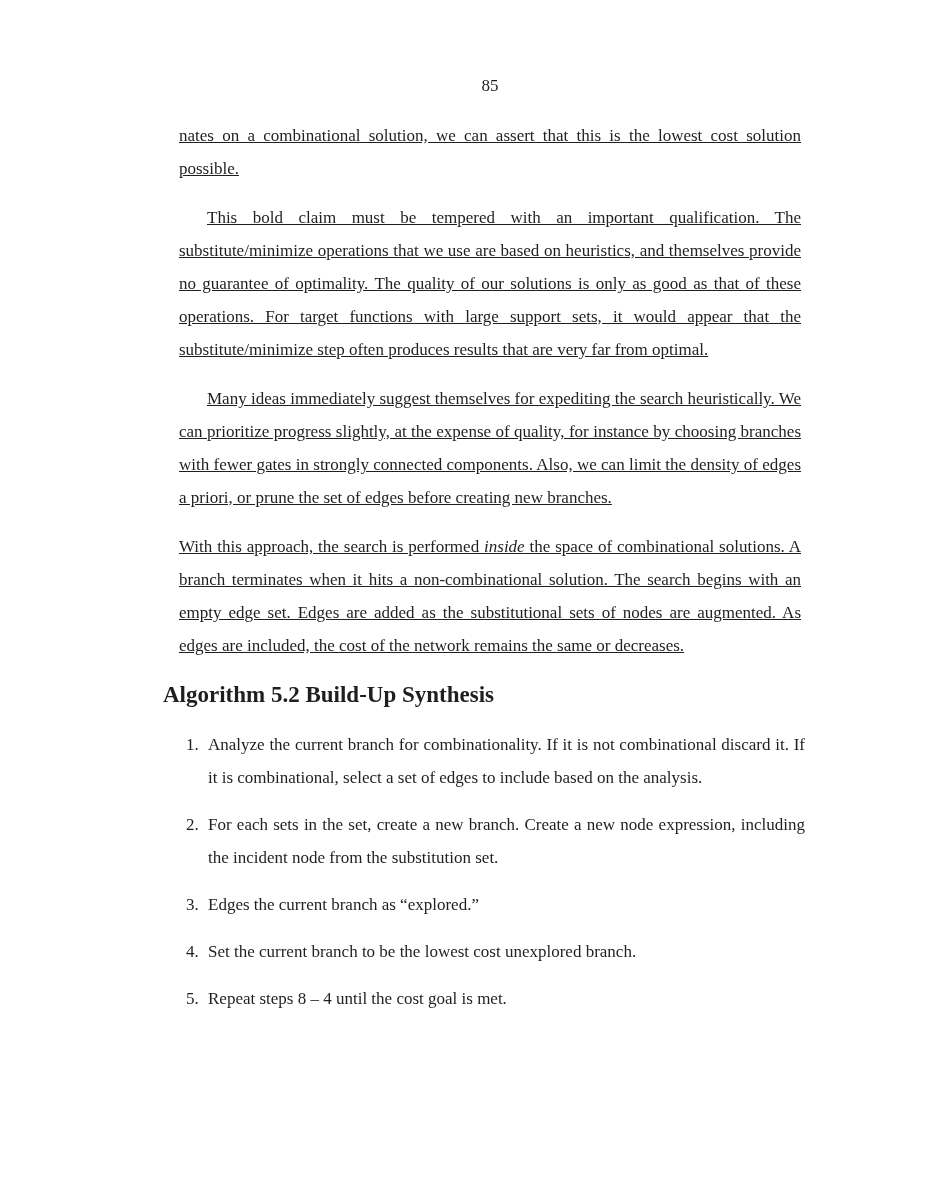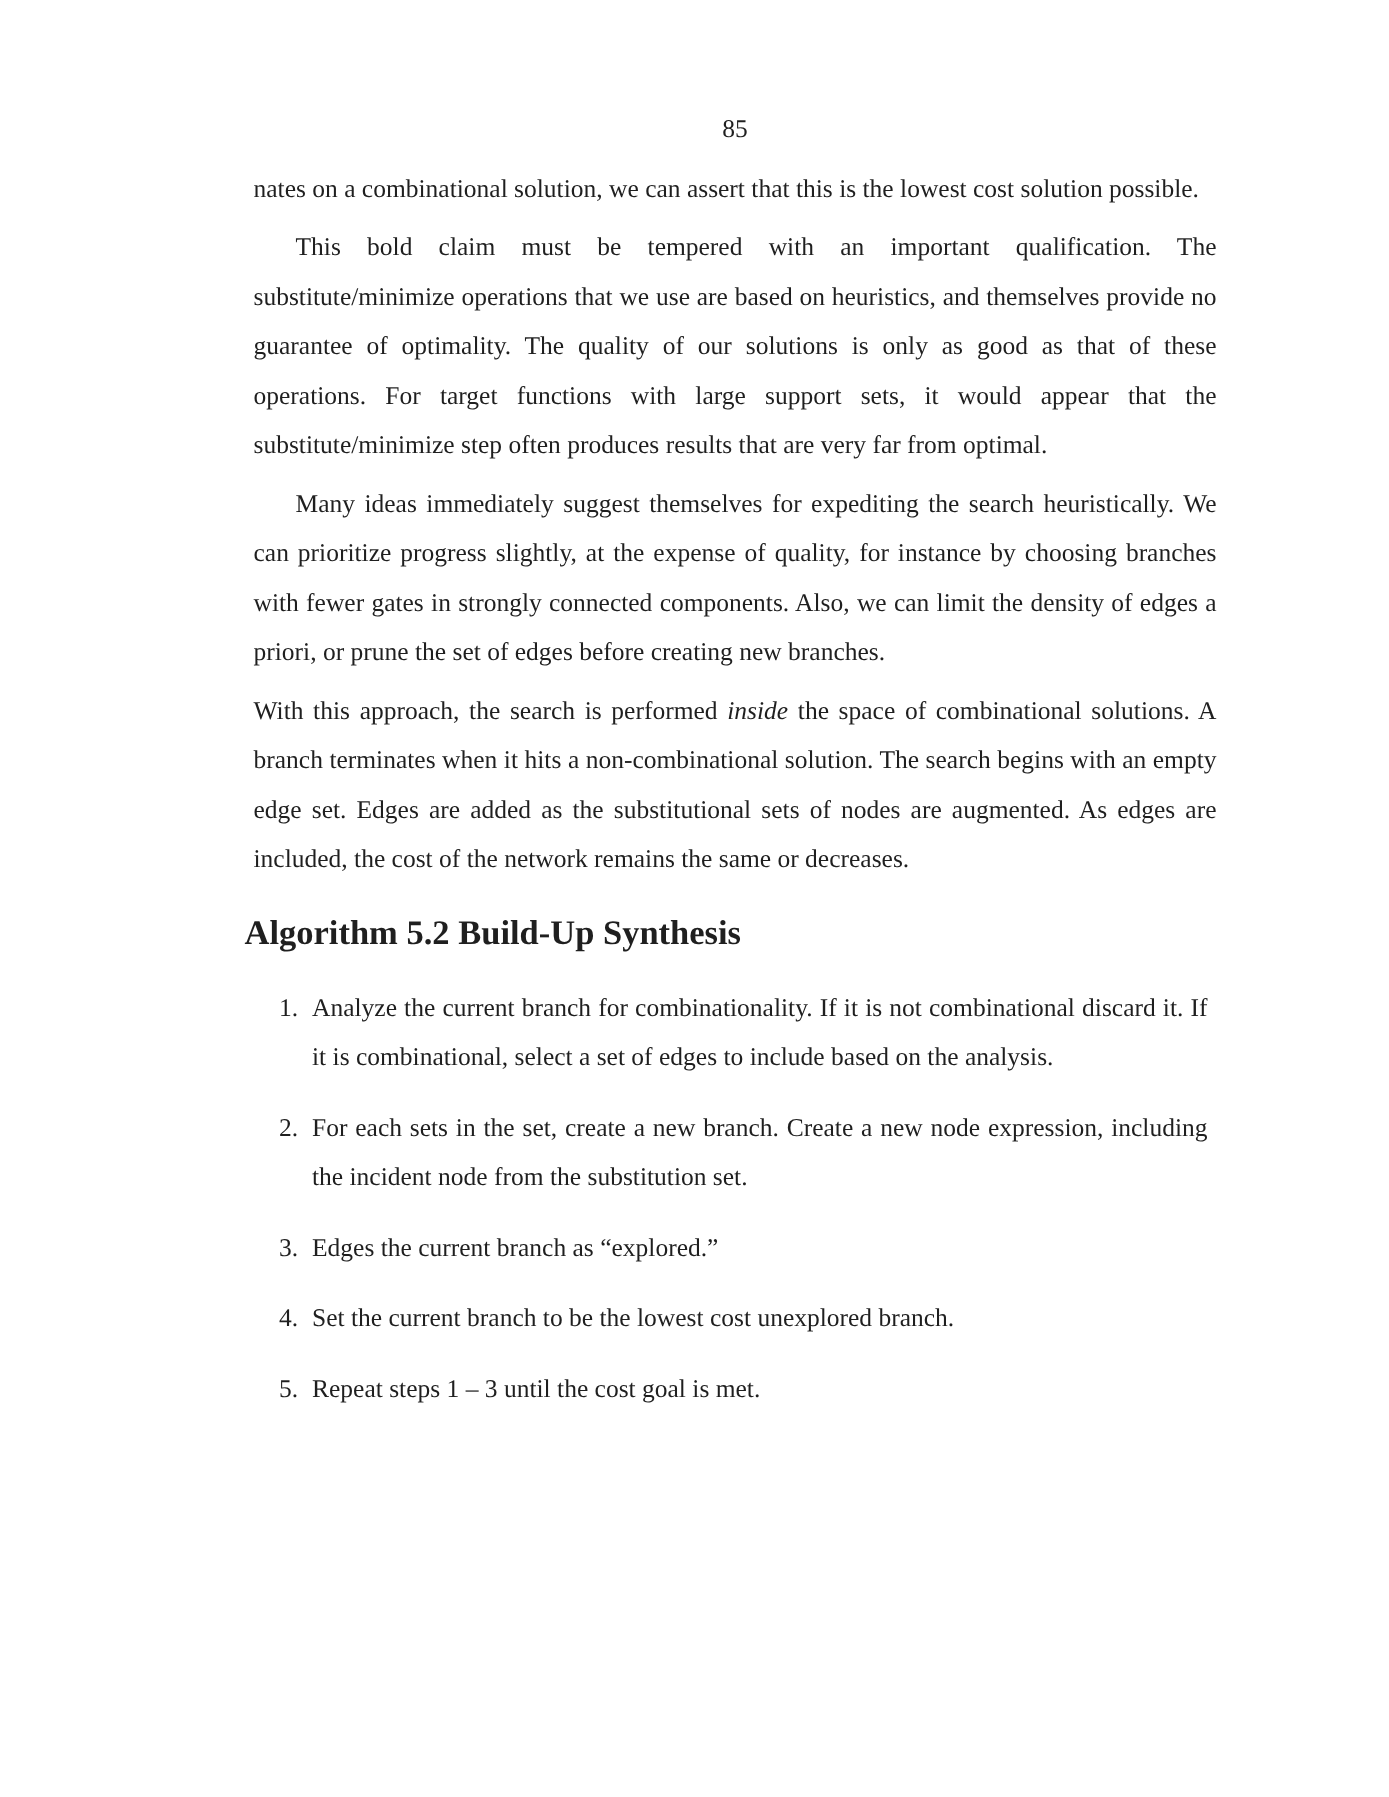--- a/index.html
+++ b/index.html
@@ -29,21 +29,22 @@
   .content {
     position: absolute;
     top: 103px;
     left: 163px;
     width: 654px;
     font-size: 17px;
     line-height: 33px;
     text-align: justify;
   }
   .content p {
-    margin: 6px;
+    margin: 16px;
+    text-decoration: underline;
   }
   .content p.indent {
     text-indent: 28px;
   }
   .section-heading {
     margin: 31px 0 13px 0;
     font-size: 21.5px;
     font-weight: bold;
     line-height: 27px;
     text-align: left;
@@ -100,17 +101,17 @@
 
     <p class="noindent"><span>With this approach, the search is performed </span><span class="italic">inside</span><span> the space of combinational solutions. A branch terminates when it hits a non-combinational solution. The search begins with an empty edge set. Edges are added as the substitutional sets of nodes are augmented. As edges are included, the cost of the network remains the same or decreases.</span></p>
 
     <h3 class="algo-heading">Algorithm 5.2 Build-Up Synthesis</h3>
 
     <ol class="steps">
       <li>Analyze the current branch for combinationality. If it is not combinational discard it. If it is combinational, select a set of edges to include based on the analysis.</li>
       <li>For each sets in the set, create a new branch. Create a new node expression, including the incident node from the substitution set.</li>
       <li>Edges the current branch as “explored.”</li>
       <li>Set the current branch to be the lowest cost unexplored branch.</li>
-      <li>Repeat steps 1 – 3 until the cost goal is met.</li>
+      <li>Repeat steps 8 – 4 until the cost goal is met.</li>
     </ol>
 
   </div>
 </div>
 
 </body></html>

